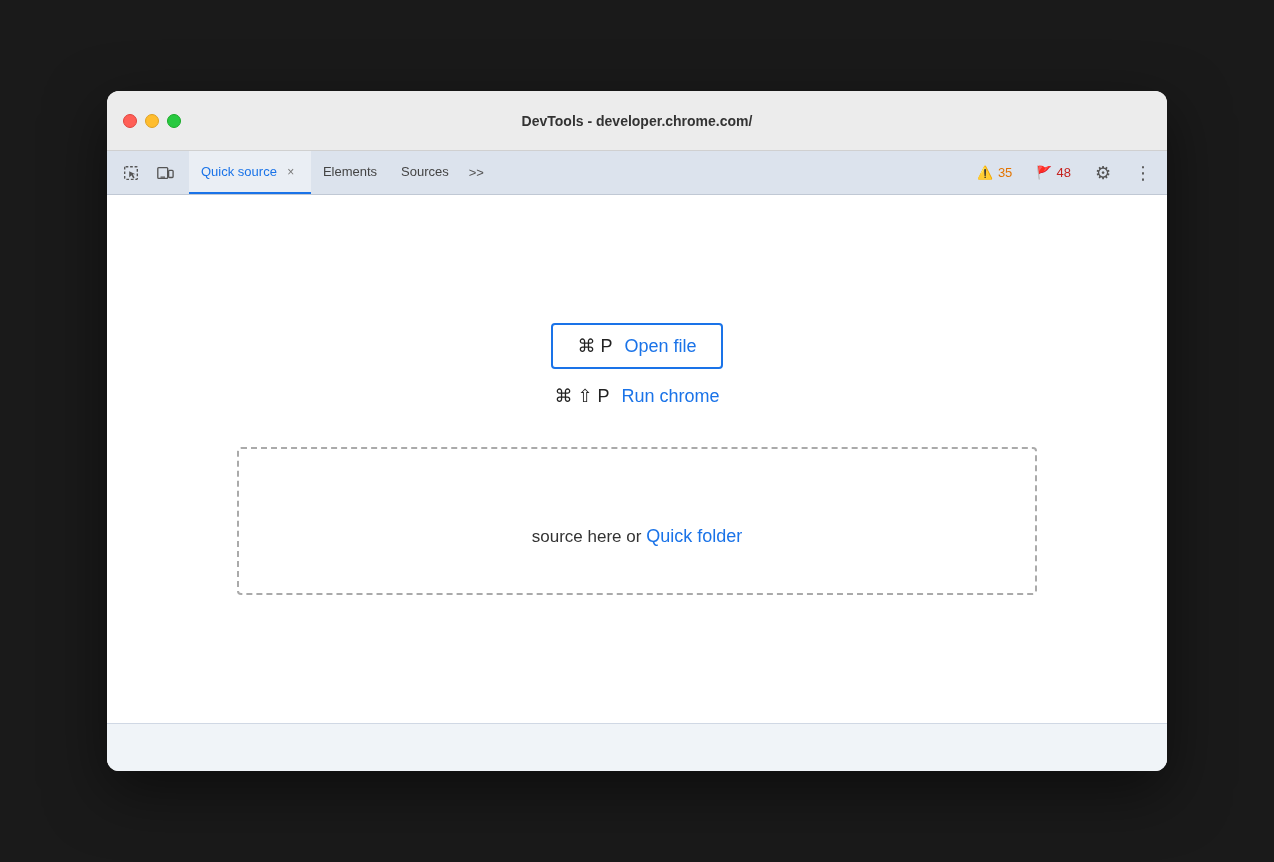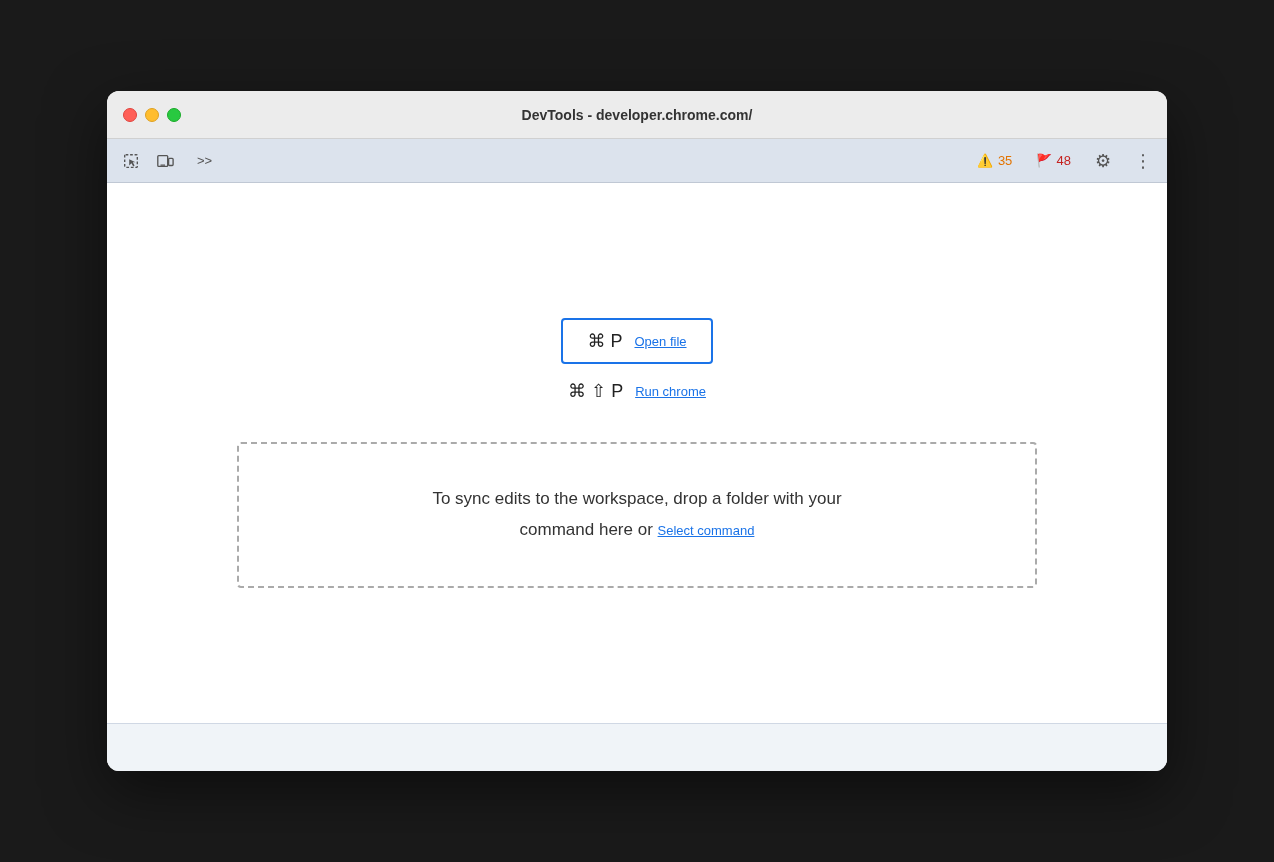--- a/index.html
+++ b/index.html
@@ -21,21 +21,21 @@
       border-radius: 12px;
       overflow: hidden;
       box-shadow: 0 20px 60px rgba(0,0,0,0.5);
       display: flex;
       flex-direction: column;
     }
 
     
     .title-bar {
       background: #ececec;
-      height: 48px;
+      height: 60px;
       display: flex;
       align-items: center;
       justify-content: center;
       position: relative;
       border-bottom: 1px solid #d0d0d0;
     }
 
     .traffic-lights {
       position: absolute;
       left: 16px;
@@ -208,23 +208,22 @@
     .shortcut-keys {
       color: #222;
       font-size: 18px;
       display: flex;
       align-items: center;
       gap: 4px;
     }
 
     .link-text {
       color: #1a73e8;
-      text-decoration: underline;
-      cursor: pointer;
-      font-size: 13px;
+      cursor: pointer;
+      font-size: 18px;
     }
 
     .drop-zone {
       width: 800px;
       border: 2px dashed #aaa;
       border-radius: 4px;
       padding: 40px 60px;
       text-align: center;
       color: #333;
       font-size: 17px;
@@ -274,20 +273,32 @@
 
       <div class="tab-icon-btn">
         <svg class="svg-icon" viewBox="0 0 20 20" fill="none">
           <rect x="2" y="4" width="11" height="12" rx="1" stroke="#555" stroke-width="1.5" fill="none"></rect>
           <rect x="14" y="7" width="5" height="8" rx="1" stroke="#555" stroke-width="1.5" fill="none"></rect>
           <line x1="5" y1="14.5" x2="10" y2="14.5" stroke="#555" stroke-width="1.5"></line>
         </svg>
       </div>
     </div>
 
+    <div class="tab-list">
+      <div class="tab active">
+        <span>Quick source</span>
+        <span class="tab-close">×</span>
+      </div>
+      <div class="tab">
+        <span>Elements</span>
+      </div>
+      <div class="tab">
+        <span>Sources</span>
+      </div>
+    </div>
 
     <div class="tab-more">
       <span>&gt;&gt;</span>
     </div>
 
     <div class="tab-bar-right">
       <div class="badge-btn badge-warning">
         <span>⚠️</span>
         <span>35</span>
       </div>
@@ -313,22 +324,21 @@
       </div>
 
       <div class="shortcut-row">
         <span class="shortcut-keys cmd-symbol">⌘ ⇧ P</span>
         <span class="link-text">Run chrome</span>
       </div>
 
     </div>
 
     <div class="drop-zone">
-      <span>To sync edits to the workspace, drop a folder with your</span>
       <br>
-      <span>command here or</span>
+      <span>source here or</span>
       <span> </span>
-      <span class="link-text">Select command</span>
+      <span class="link-text">Quick folder</span>
     </div>
   </div>
 
   <div class="bottom-bar"></div>
 </div>
 
 </body></html>

